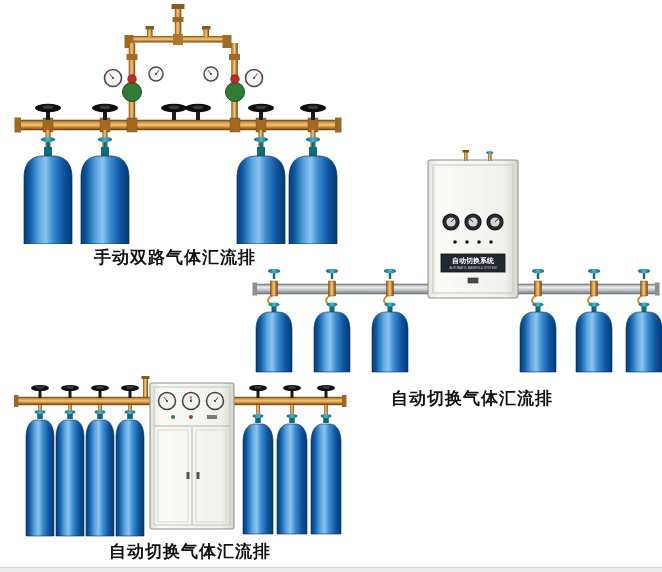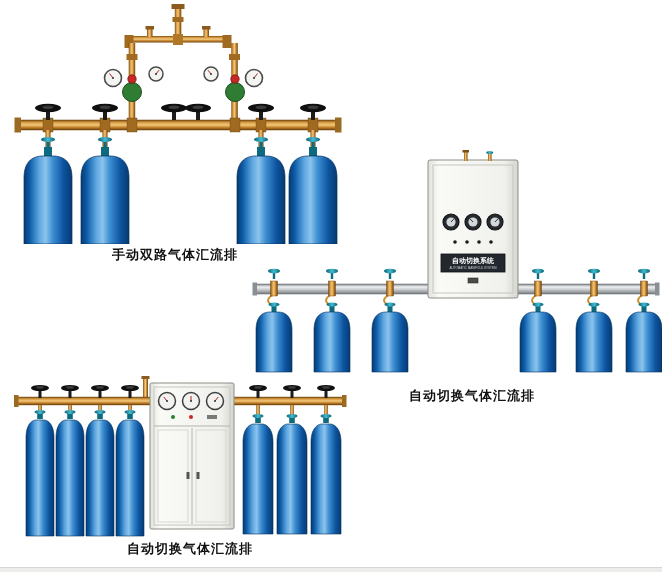--- a/index.html
+++ b/index.html
@@ -3,21 +3,21 @@
 <meta charset="utf-8">
 <style>
   * { box-sizing: border-box; }
   html, body { margin: 0; padding: 0; }
   body { font-family: "Liberation Sans", "DejaVu Sans", sans-serif; background: #fff; }
   .page { position: relative; width: 662px; height: 572px; background: #ffffff; overflow: hidden; }
   .illus { position: absolute; }
   .caption {
     position: absolute;
     font-weight: bold;
-    font-size: 13px;
+    font-size: 17px;
     letter-spacing: 1px;
     color: #111111;
     text-align: center;
     white-space: nowrap;
   }
   .footer-strip {
     position: absolute; left: 0; right: 0; bottom: 0; height: 5px;
     background: #ececea; border-top: 1px solid #d6d6d2;
   }
 </style>

